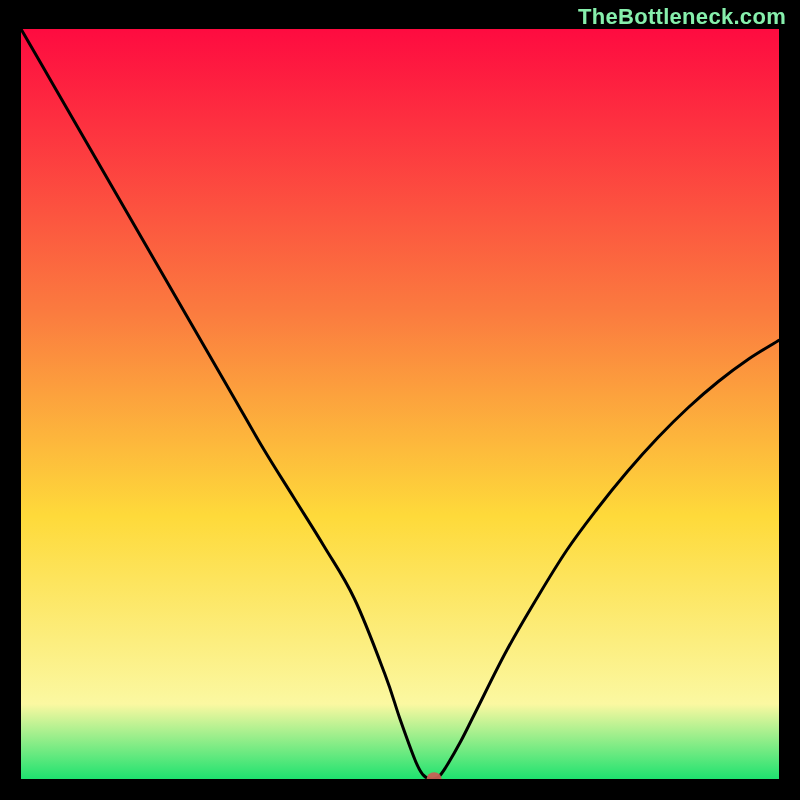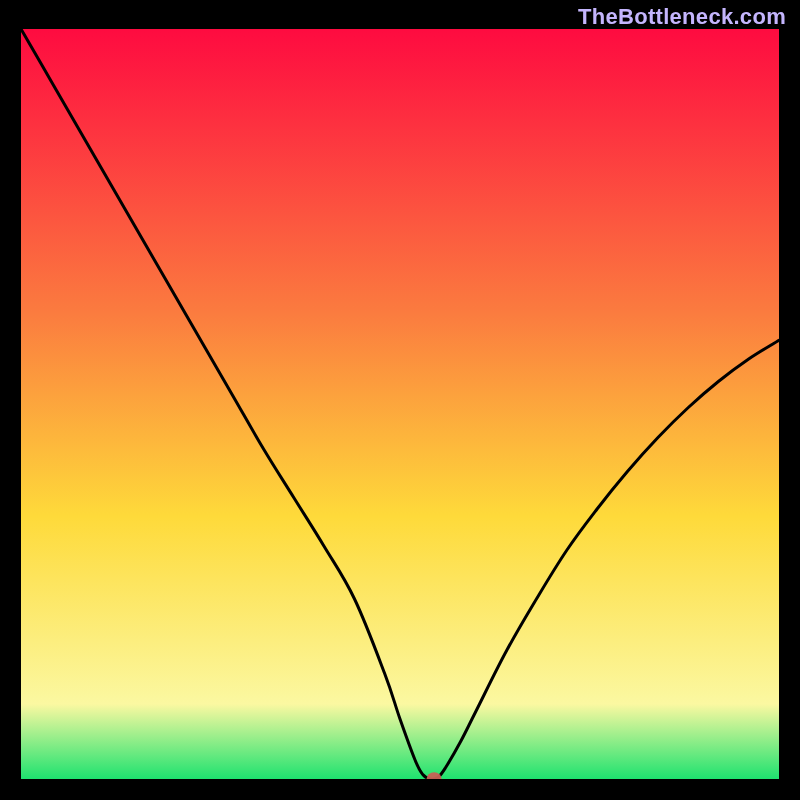--- a/index.html
+++ b/index.html
@@ -14,21 +14,21 @@
   .frame {
     position: relative;
     width: 800px;
     height: 800px;
     background: #000;
   }
   .watermark {
     position: absolute;
     top: 4px;
     right: 14px;
-    color: #c4b5fd;
+    color: #86efac;
     font-size: 22px;
     font-weight: 600;
     letter-spacing: 0.3px;
     user-select: none;
   }
   .plot {
     position: absolute;
     left: 21px;
     top: 29px;
     width: 758px;

